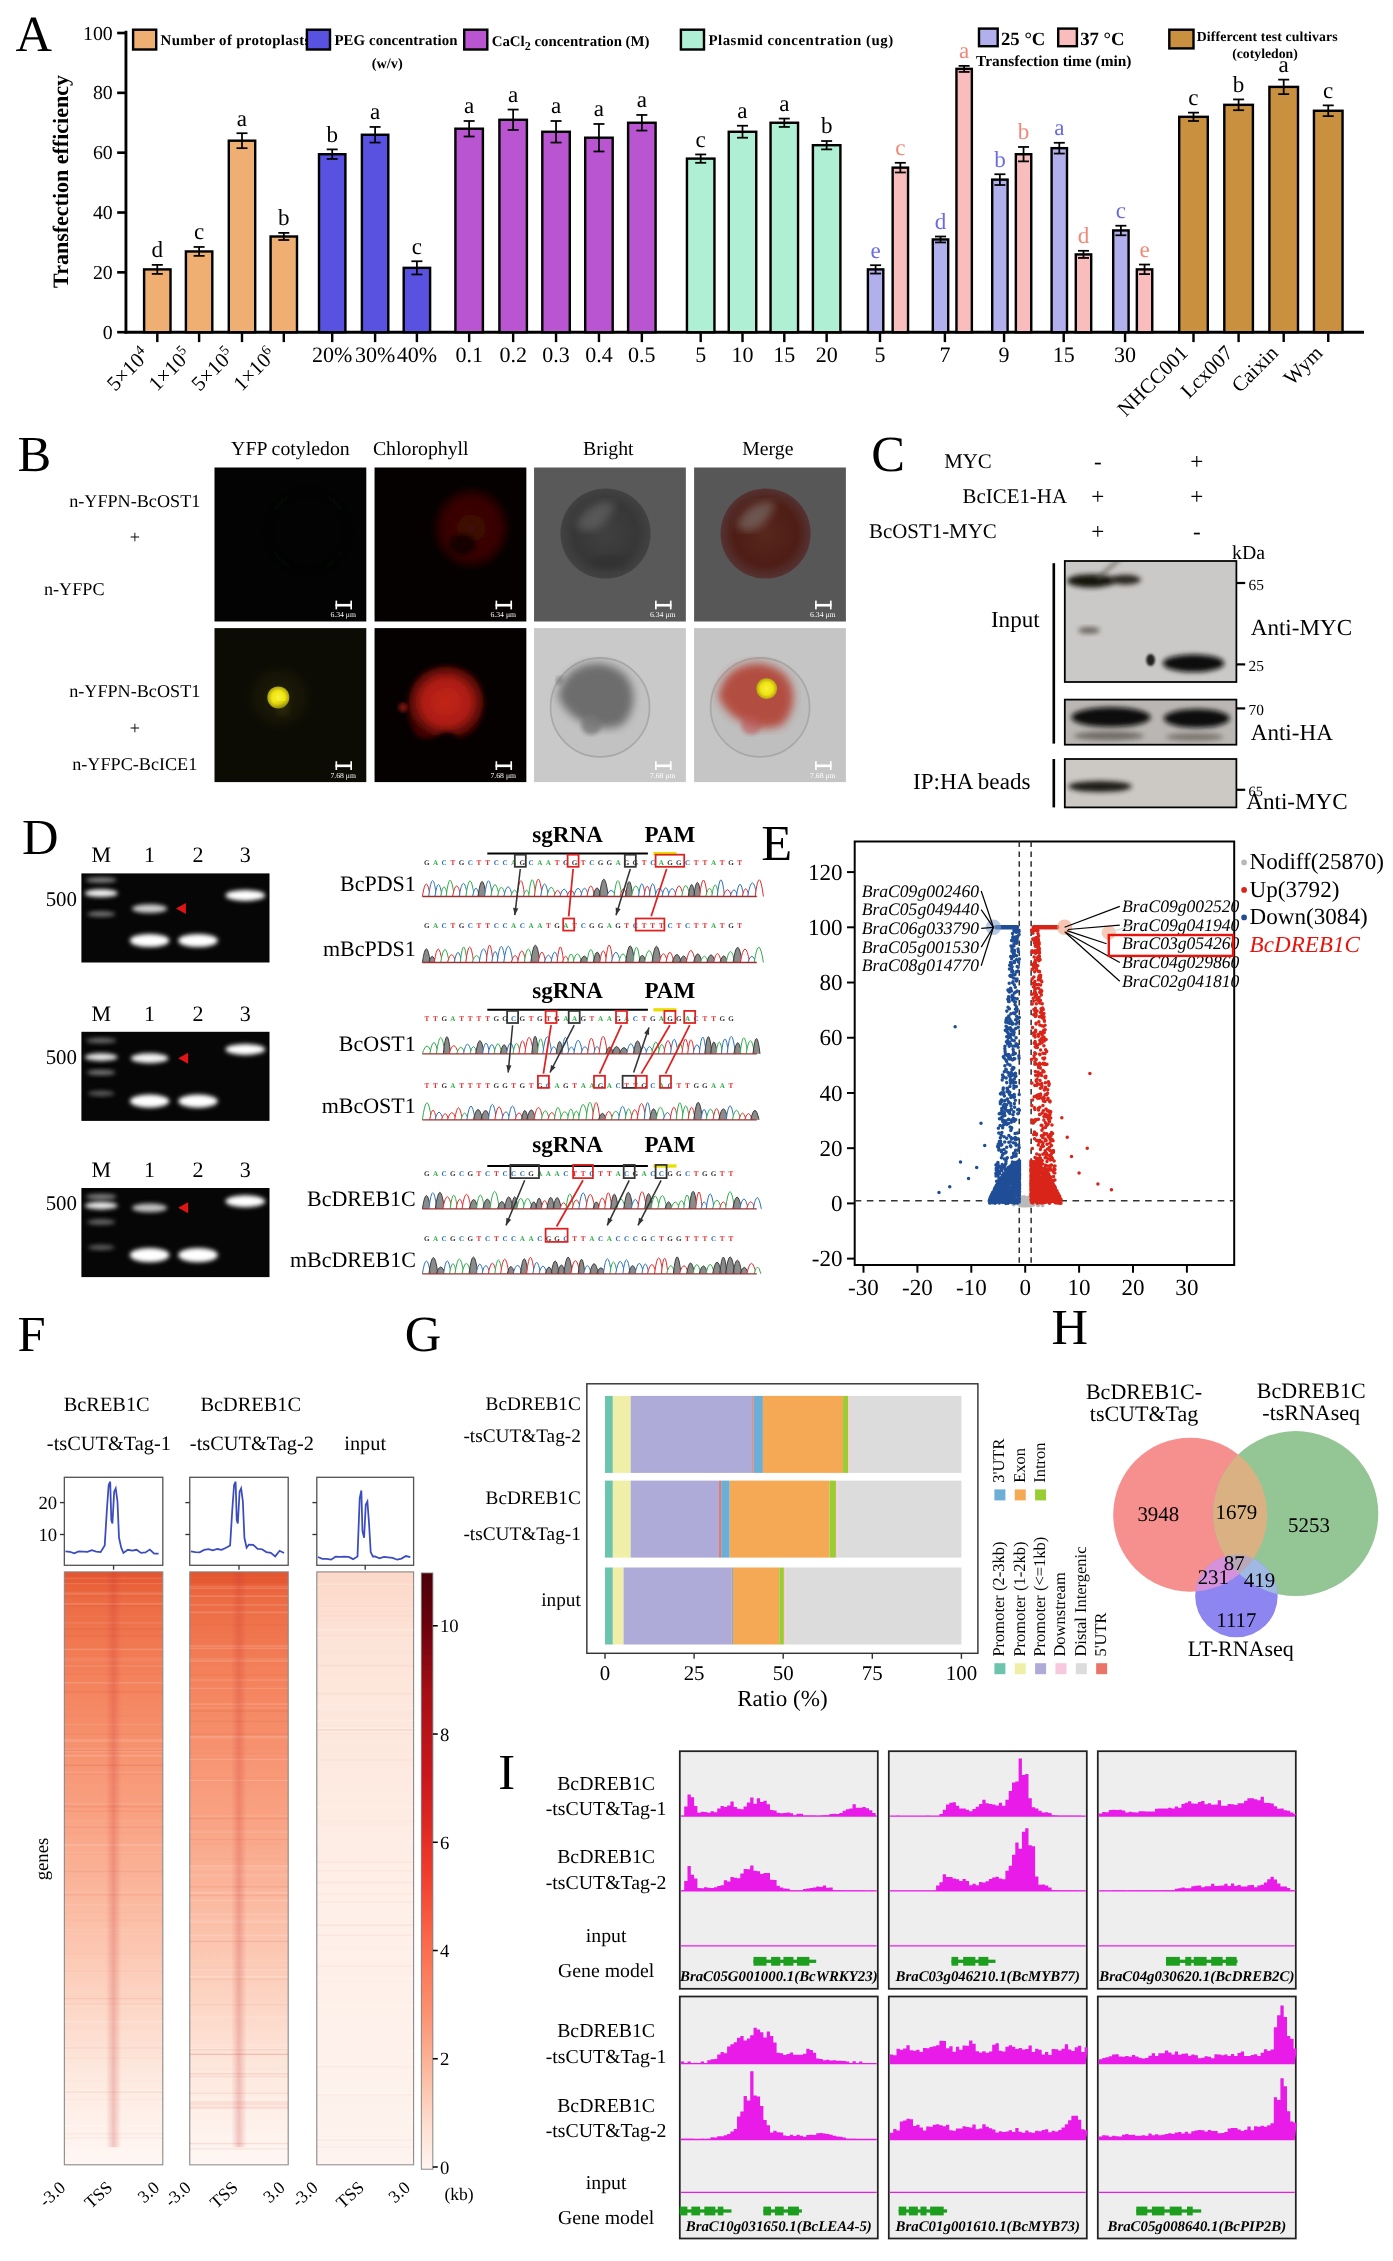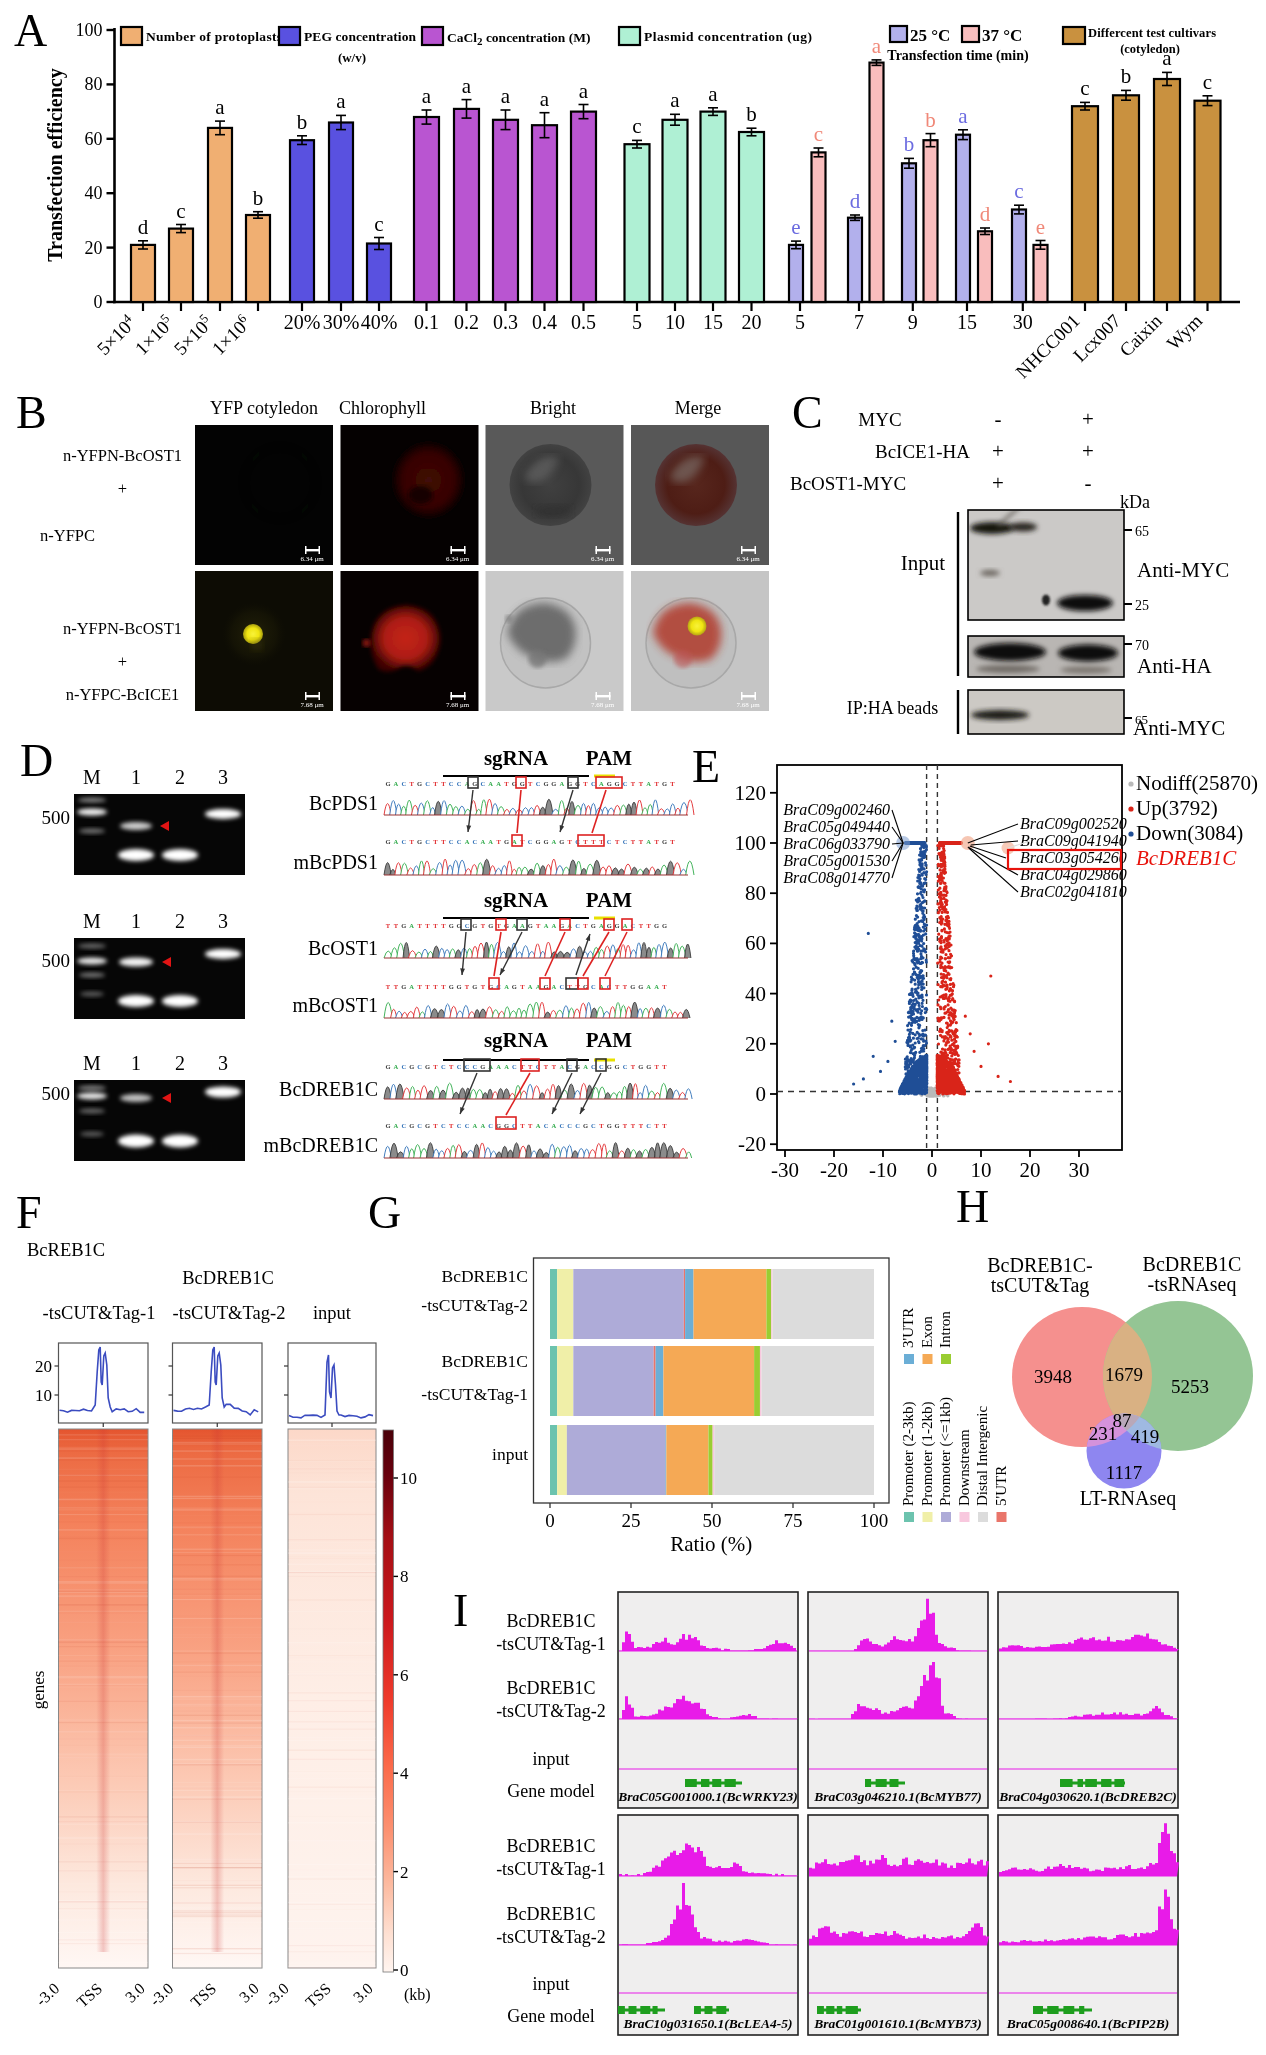--- a/index.html
+++ b/index.html
@@ -441,21 +441,21 @@
       <line x1="224" y1="144" x2="232" y2="144" stroke="#000" stroke-width="2"></line>
       <text x="235" y="150" font-size="14">70</text>
       <rect x="68" y="190" width="156" height="44" fill="#ccc9c4" stroke="#000" stroke-width="1.6"></rect>
       <ellipse cx="100" cy="215" rx="29" ry="5" fill="#1c1a18" filter="url(#bb3)"></ellipse>
       <line x1="224" y1="218" x2="232" y2="218" stroke="#000" stroke-width="2"></line>
       <text x="235" y="224" font-size="13">65</text>
       <line x1="58" y1="12" x2="58" y2="176" stroke="#000" stroke-width="2.4"></line>
       <line x1="58" y1="190" x2="58" y2="234" stroke="#000" stroke-width="2.4"></line>
     </svg>
     <div class="abs" style="left:878px;top:551px;width:90px;text-align:center;font-size:21px">Input</div>
-    <div class="abs" style="left:830px;top:698px;width:125px;text-align:center;font-size:18px">IP:HA beads</div>
+    <div class="abs" style="left:830px;top:698px;width:125px;font-size:21px">IP:HA beads</div>
     <div class="abs" style="left:1137px;top:558px;font-size:21px">Anti-MYC</div>
     <div class="abs" style="left:1137px;top:654px;font-size:21px">Anti-HA</div>
     <div class="abs" style="left:1133px;top:716px;font-size:21px">Anti-MYC</div>
 <svg class="abs" style="left:0;top:730px" width="720" height="450" xmlns="http://www.w3.org/2000/svg">
       <defs>
         <filter id="gb" x="-50%" y="-50%" width="200%" height="200%">
           <feGaussianBlur stdDeviation="2"></feGaussianBlur>
         </filter>
         <filter id="gb2" x="-50%" y="-50%" width="200%" height="200%">
           <feGaussianBlur stdDeviation="1.2"></feGaussianBlur>
@@ -1177,21 +1177,21 @@
       <text x="1020" y="880" font-size="16" font-style="italic">BraC04g029860</text>
       <text x="1020" y="897" font-size="16" font-style="italic">BraC02g041810</text>
       <line x1="1018" y1="824" x2="967.8" y2="843.0" stroke="#000" stroke-width="1.1"></line>
       <line x1="1018" y1="841" x2="970.8" y2="845.0" stroke="#000" stroke-width="1.1"></line>
       <line x1="1006" y1="858" x2="969.8" y2="846.0" stroke="#000" stroke-width="1.1"></line>
       <line x1="1018" y1="875" x2="967.8" y2="847.0" stroke="#000" stroke-width="1.1"></line>
       <line x1="1018" y1="892" x2="968.8" y2="848.0" stroke="#000" stroke-width="1.1"></line>
       <line x1="1030" y1="841" x2="1008.0" y2="848.0" stroke="#ddd" stroke-width="1.1"></line>
       <rect x="1008" y="850" width="113" height="19" fill="none" stroke="#e8130c" stroke-width="2.2"></rect>
     </svg>
-<div class="abs" style="left:27px;top:1240px;width:140px;font-size:18.5px">BcREB1C</div>
+<div class="abs" style="left:27px;top:1268px;width:140px;text-align:center;font-size:18.5px">BcREB1C</div>
     <div class="abs" style="left:24px;top:1303px;width:150px;text-align:center;font-size:18.5px">-tsCUT&amp;Tag-1</div>
     <div class="abs" style="left:158px;top:1268px;width:140px;text-align:center;font-size:18.5px">BcDREB1C</div>
     <div class="abs" style="left:154px;top:1303px;width:150px;text-align:center;font-size:18.5px">-tsCUT&amp;Tag-2</div>
     <div class="abs" style="left:257px;top:1303px;width:150px;text-align:center;font-size:18.5px">input</div>
     <svg class="abs" style="left:0;top:1243px" width="460" height="812" xmlns="http://www.w3.org/2000/svg">
       <defs>
         <linearGradient id="hm1" x1="0" y1="0" x2="0" y2="1">
           <stop offset="0" stop-color="#e4542e"></stop>
           <stop offset="0.04" stop-color="#ec6a42"></stop>
           <stop offset="0.18" stop-color="#f4825c"></stop>

